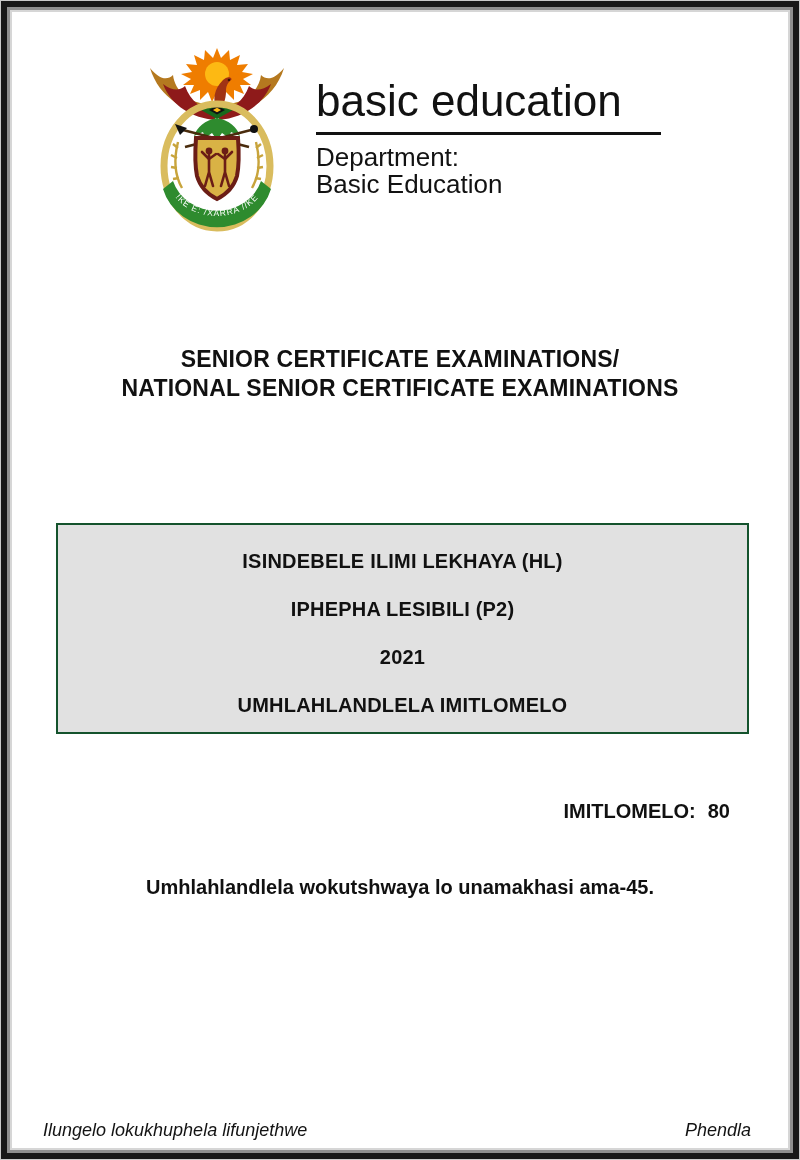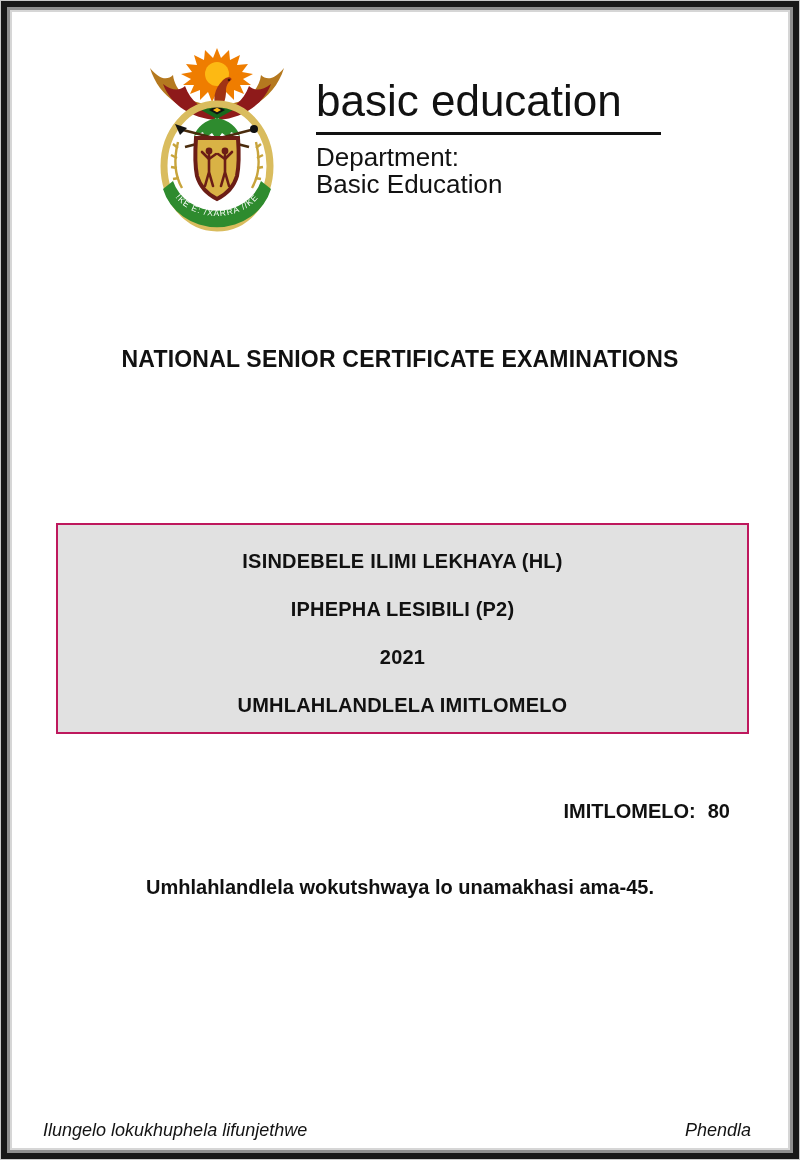--- a/index.html
+++ b/index.html
@@ -51,21 +51,21 @@
     line-height: 29px;
     letter-spacing: 0.2px;
   }
 
   
   .subject-box {
     position: absolute;
     left: 55px; top: 522px;
     width: 693px; height: 211px;
     background: #e1e1e1;
-    border: 2px solid #be185d;
+    border: 2px solid #14532d;
     text-align: center;
     padding-top: 26px;
   }
   .subject-box p {
     font-size: 20px;
     font-weight: 700;
     line-height: 20px;
     margin-bottom: 28px;
     letter-spacing: 0.2px;
   }
@@ -175,20 +175,21 @@
   </svg>
 
   <div class="wordmark">
     <div class="brand">basic education</div>
     <div class="brand-rule"></div>
     <div class="dept-line">Department:</div>
     <div class="dept-line">Basic Education</div>
   </div>
 
   <div class="main-title">
+    <div>SENIOR CERTIFICATE EXAMINATIONS/</div>
     <div>NATIONAL SENIOR CERTIFICATE EXAMINATIONS</div>
   </div>
 
   <div class="subject-box">
     <p>ISINDEBELE ILIMI LEKHAYA (HL)</p>
     <p>IPHEPHA LESIBILI (P2)</p>
     <p>2021</p>
     <p>UMHLAHLANDLELA IMITLOMELO</p>
   </div>
 

